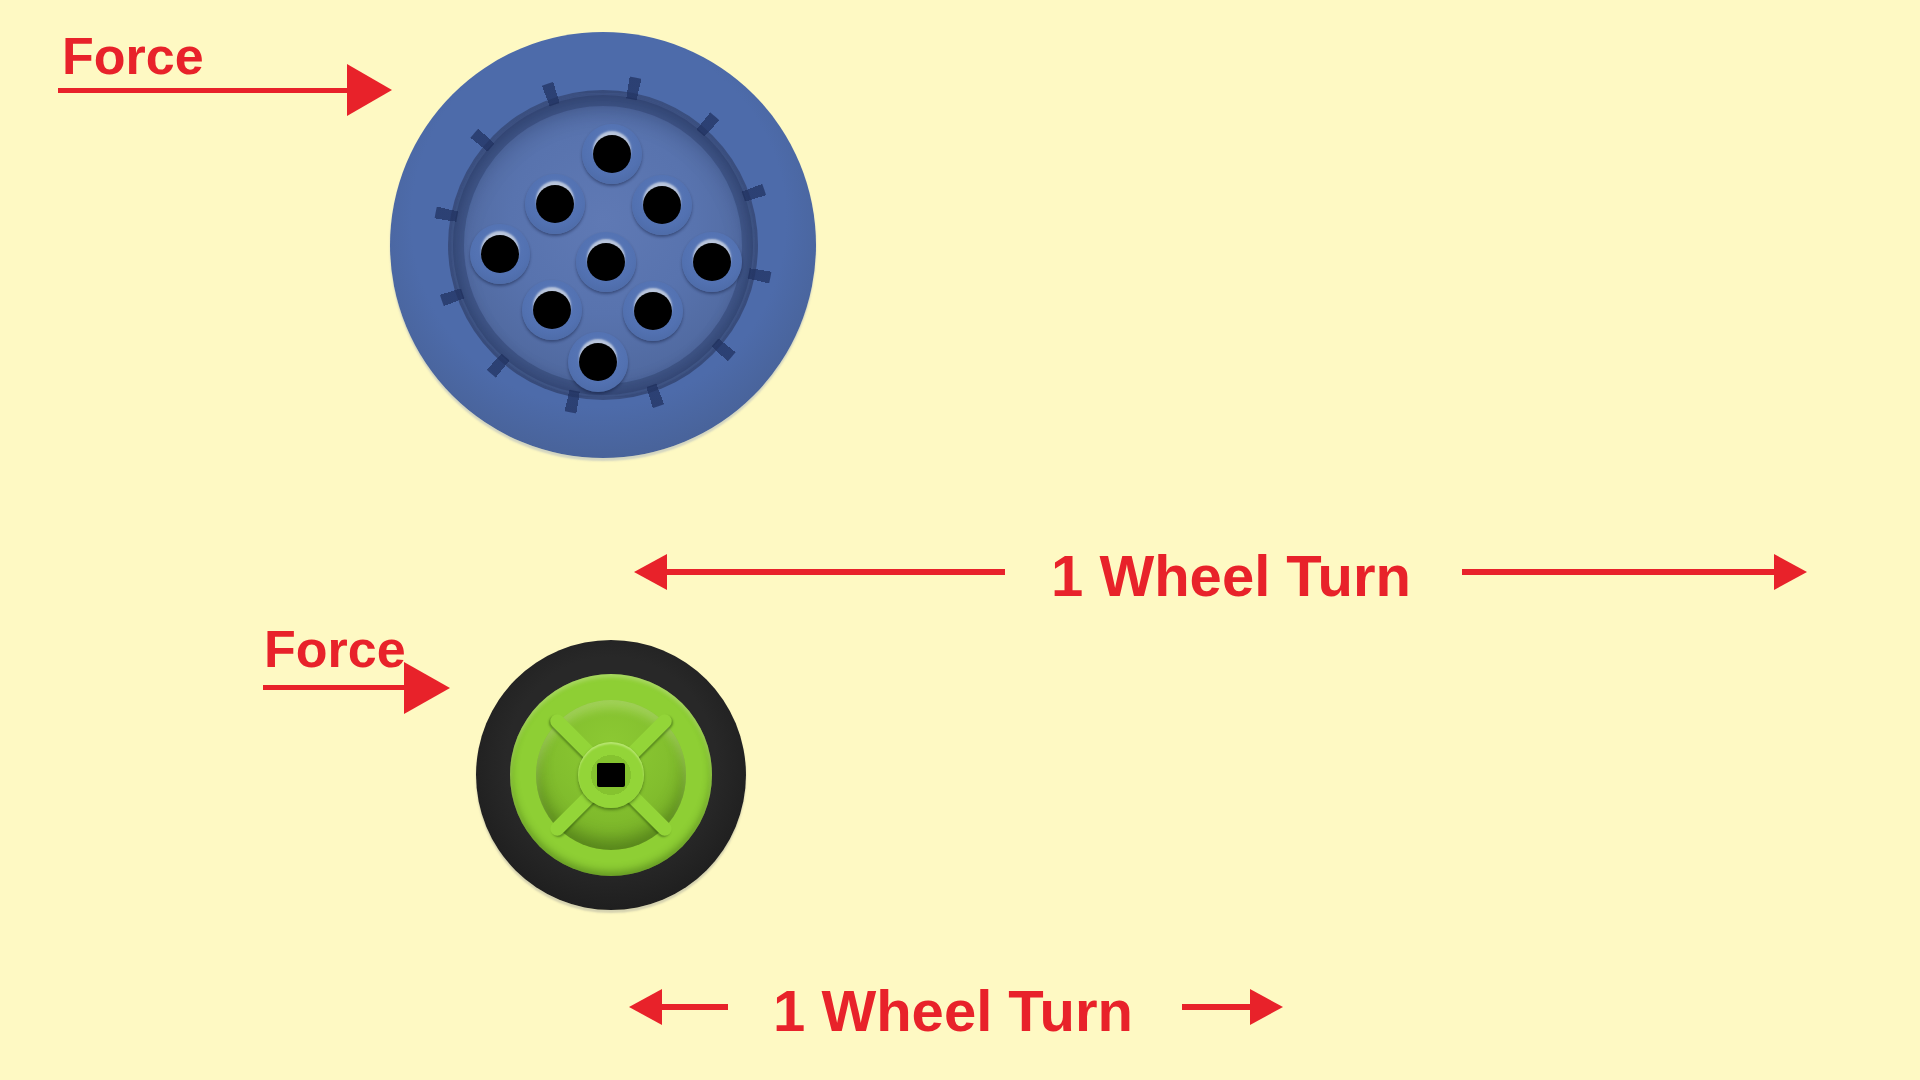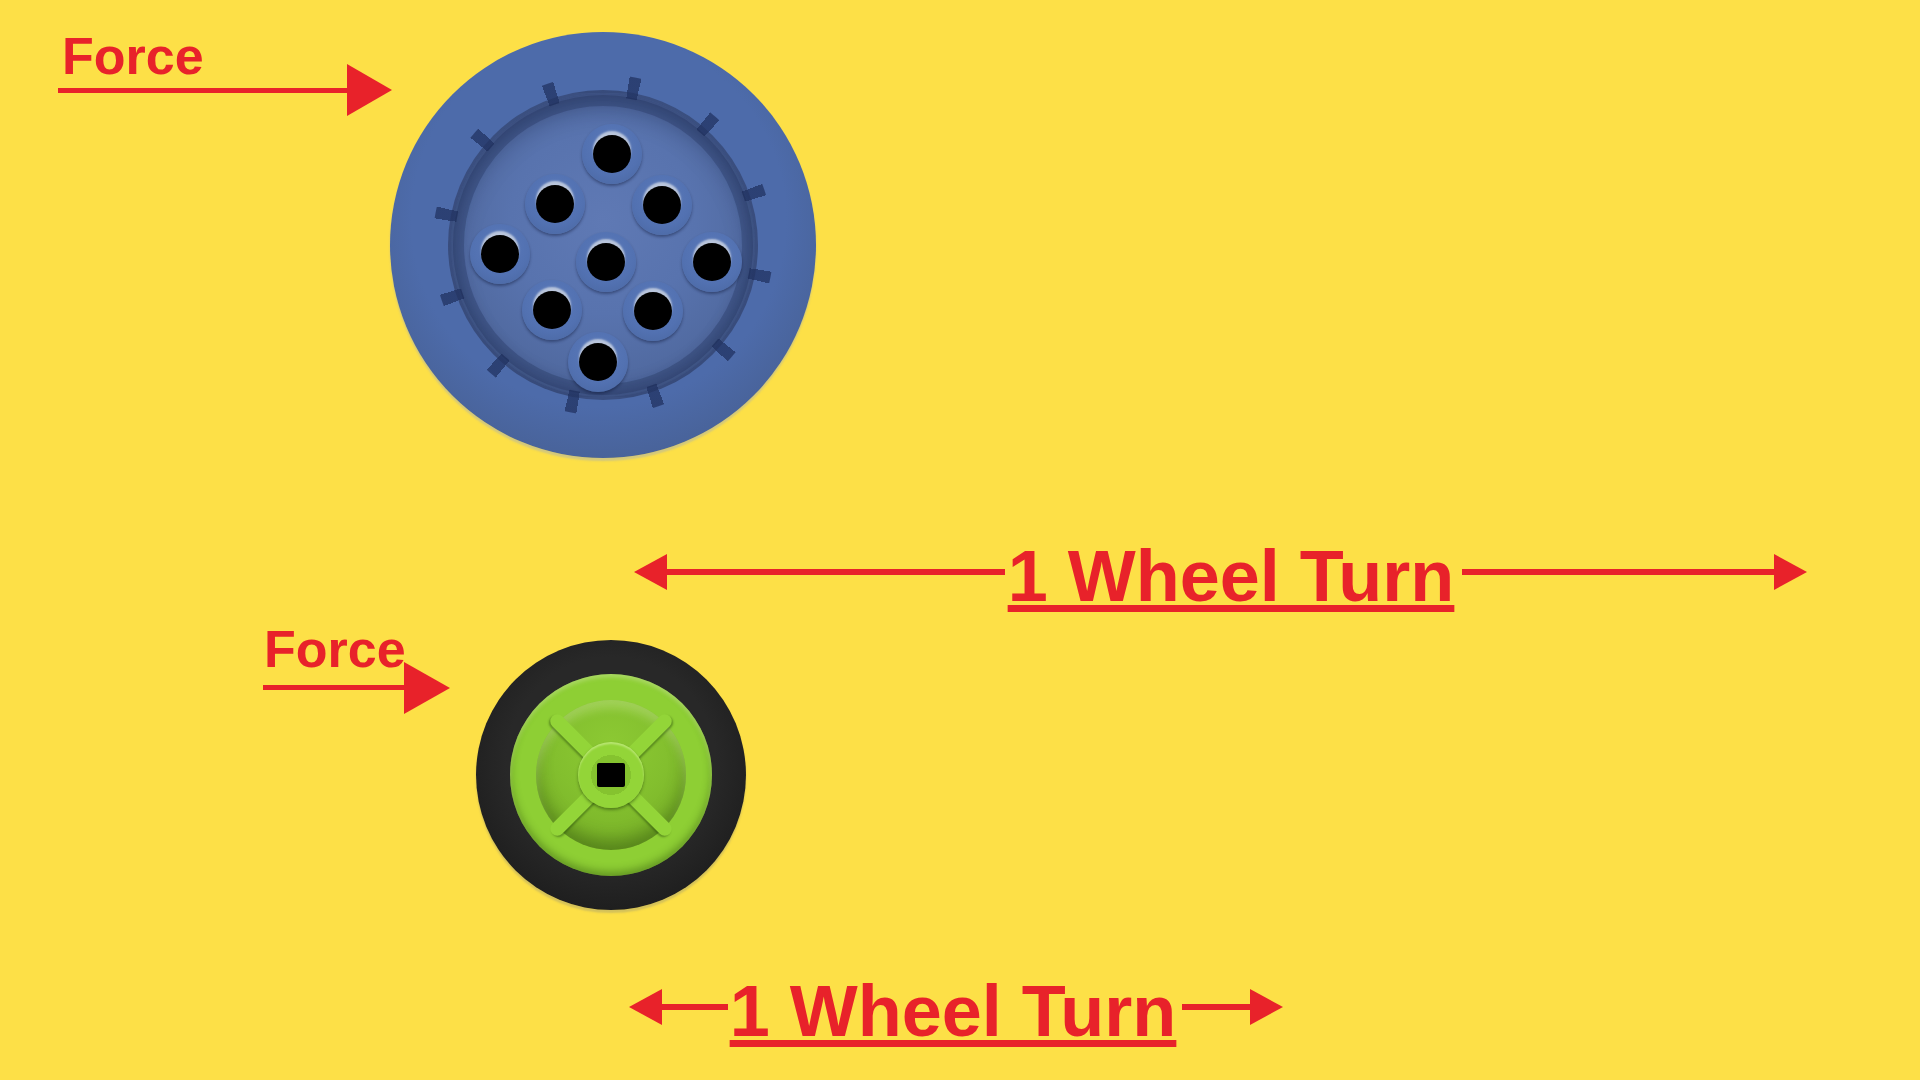--- a/index.html
+++ b/index.html
@@ -1,25 +1,25 @@
 <!DOCTYPE html>
 <html style="--red: #e8222a; --blue: #4d6baa; --blue-face: #5873ae; --green: #8ecf34; --green-bright: #93d538; --tire: #1d1d1d; --background: #000000;"><head>
 <meta charset="utf-8">
 <style>
   html,body{margin:0;padding:0;background:#000;}
   .stage{
-    position:relative;width:1920px;height:1080px;background:#fde047;overflow:hidden;
+    position:relative;width:1920px;height:1080px;background:#fef9c3;overflow:hidden;
     font-family:"Liberation Sans",sans-serif;
   }
   
   .lbl{
     position:absolute;color:var(--red,#e8222a);font-weight:bold;white-space:nowrap;
   }
   .lbl-force{font-size:52px;line-height:52px;}
-  .lbl-turn{font-size:72px;line-height:70px;transform:translateX(-50%);text-decoration:underline;}
+  .lbl-turn{font-size:58px;line-height:70px;transform:translateX(-50%);}
   .h-line{position:absolute;background:var(--red,#e8222a);}
   .tri{position:absolute;width:0;height:0;}
   .tri-right{border-top:26px solid transparent;border-bottom:26px solid transparent;border-left:45px solid var(--red,#e8222a);}
   .tri-mr{border-top:18px solid transparent;border-bottom:18px solid transparent;border-left:33px solid var(--red,#e8222a);}
   .tri-ml{border-top:18px solid transparent;border-bottom:18px solid transparent;border-right:33px solid var(--red,#e8222a);}
 
   
   .wheel-blue{
     position:absolute;left:390px;top:32px;width:426px;height:426px;border-radius:50%;
     background:radial-gradient(circle at 49% 44%, #4d6baa 58%, #486298 76%, #45619f 92%, #3f5a96 100%);

